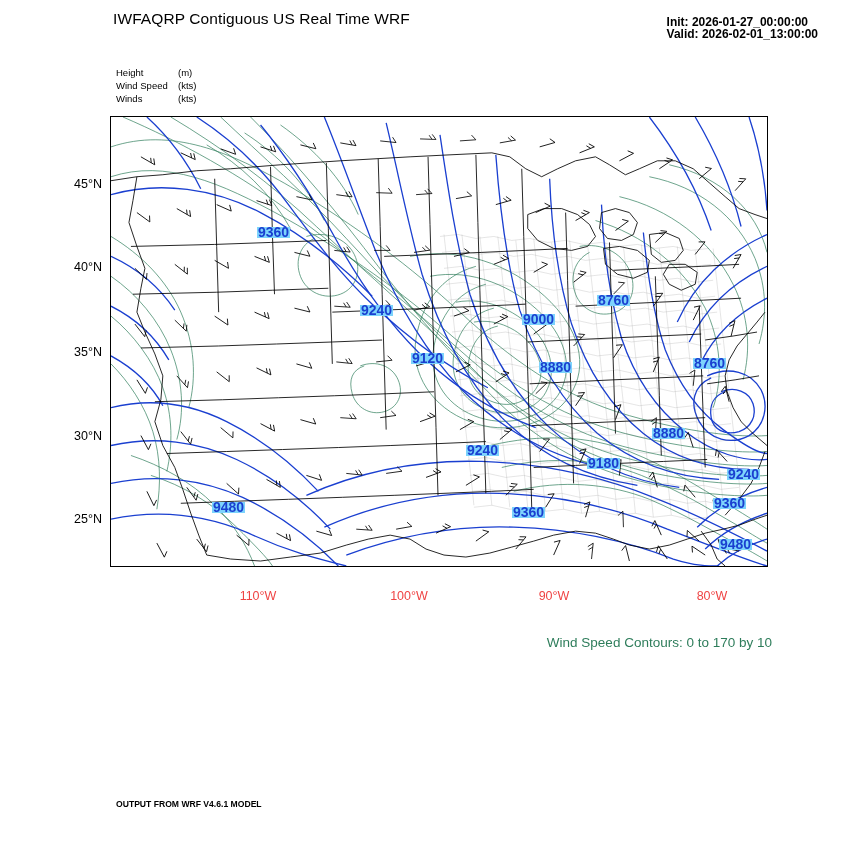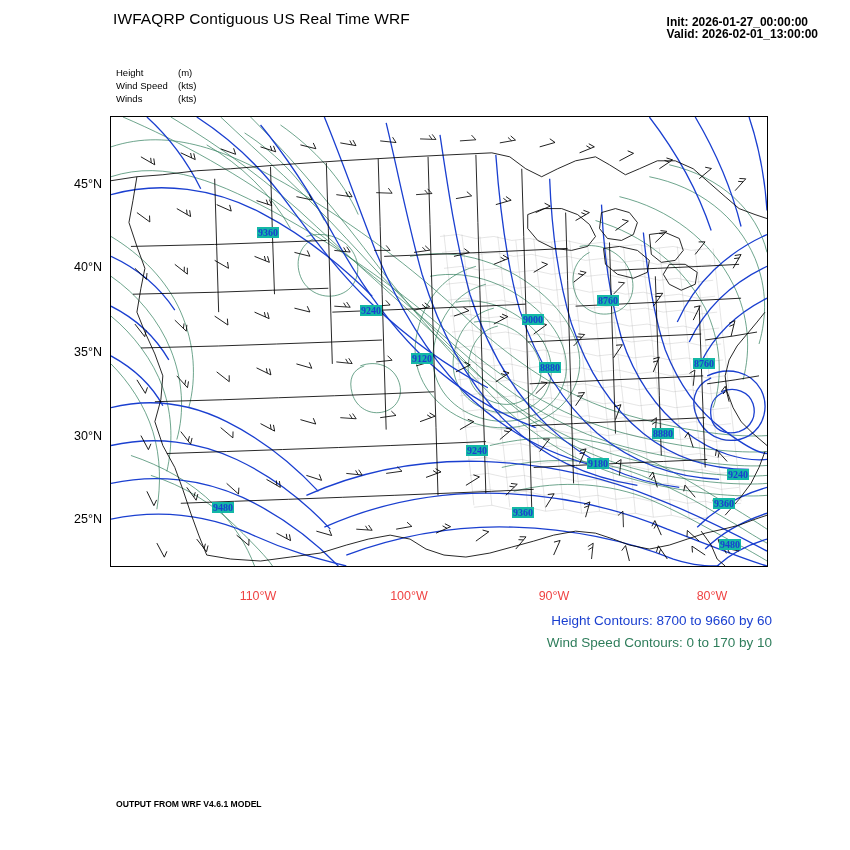--- a/index.html
+++ b/index.html
@@ -93,28 +93,27 @@
     left: 116px;
     bottom: 18px;
     font-size: 8.6px;
     font-weight: bold;
     line-height: 11.5px;
     color: #000;
   }
 
   .clabel {
     position: absolute;
-    font-size: 10px;
+    font-size: 14px;
     font-weight: bold;
     color: #1a3fd0;
-    background: #14b8a6;
+    background: #7dd3fc;
     padding: 0 1px;
     line-height: 11px;
     white-space: nowrap;
-    font-family: Liberation Serif, serif;
   }
 </style>
 </head>
 <body>
 
 <div id="page">
 
   <div class="title">IWFAQRP Contiguous US Real Time WRF</div>
 
   <div class="init-block">
@@ -913,19 +912,18 @@
         <div class="clabel" style="left: 355px; top: 328px;">9240</div>
         <div class="clabel" style="left: 476px; top: 341px;">9180</div>
         <div class="clabel" style="left: 616px; top: 352px;">9240</div>
         <div class="clabel" style="left: 101px; top: 385px;">9480</div>
         <div class="clabel" style="left: 401px; top: 390px;">9360</div>
         <div class="clabel" style="left: 602px; top: 381px;">9360</div>
         <div class="clabel" style="left: 608px; top: 422px;">9480</div>
       </div>
   </div>
 
-  <div class="legend h">Height Contours: 8700 to 9660 by 60</div>
   <div class="legend w">Wind Speed Contours: 0 to 170 by 10</div>
 
   <div class="footer">
     <div>OUTPUT FROM WRF V4.6.1 MODEL</div>
   </div>
 </div>
 
 </body></html>

